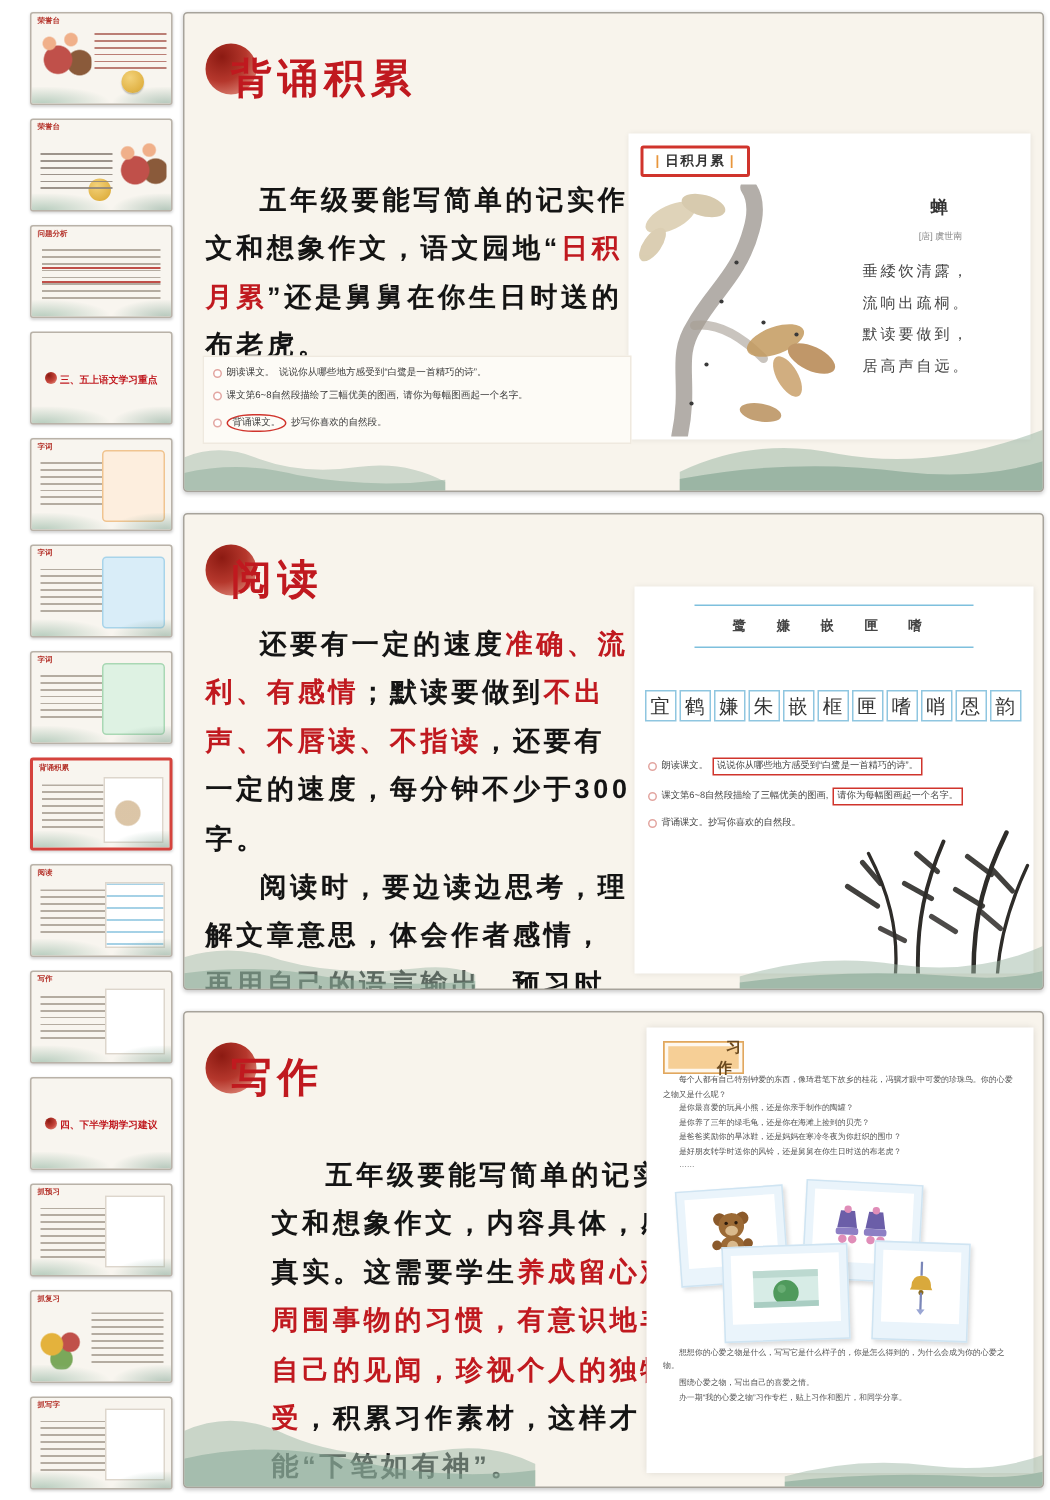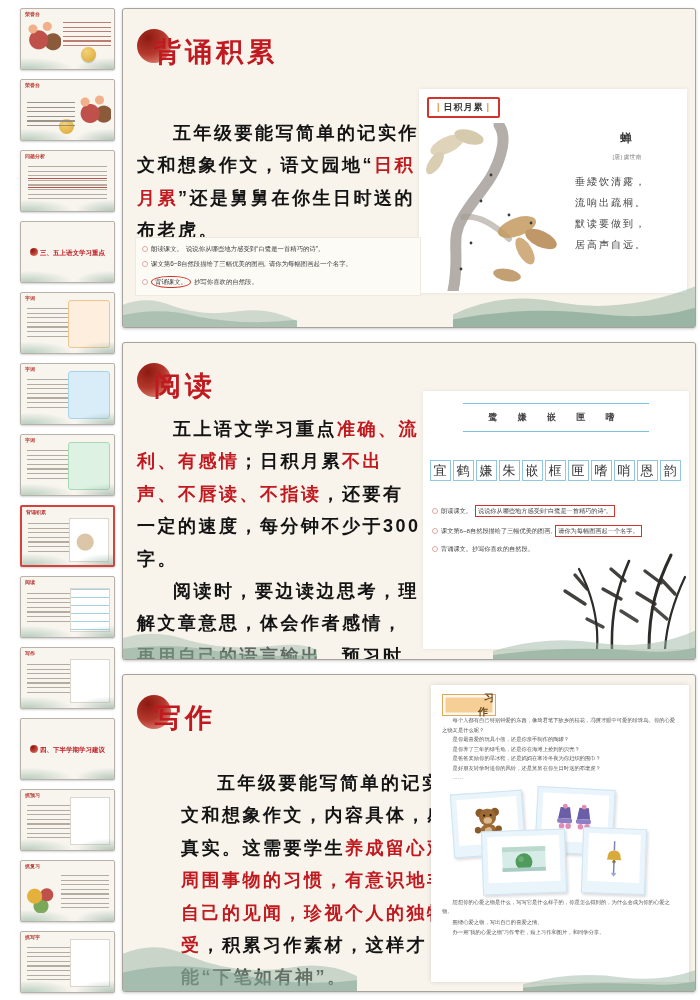--- a/index.html
+++ b/index.html
@@ -285,21 +285,21 @@
     <path d="M0,60 L0,48 Q40,28 85,38 Q140,48 200,22 L200,60 Z" fill="#9db8a6" opacity=".55"></path>
     <path d="M0,60 L0,52 Q60,40 120,48 Q165,53 200,40 L200,60 Z" fill="#6f9884" opacity=".5"></path>
   </svg>
 </div>
 
 <div class="slide" id="slideB">
   <div class="tcircle"></div>
   <div class="stitle">阅读</div>
 
   <div class="bodytxt">
-    <p><span>五上语文学习重点</span><span class="red">准确、流利、有感情</span><span>；日积月累</span><span class="red">不出声、不唇读、不指读</span><span>，还要有一定的速度，每分钟不少于300字。</span></p>
+    <p><span>还要有一定的速度</span><span class="red">准确、流利、有感情</span><span>；默读要做到</span><span class="red">不出声、不唇读、不指读</span><span>，还要有一定的速度，每分钟不少于300字。</span></p>
     <p><span>阅读时，要边读边思考，理解文章意思，体会作者感情，再用自己的语言输出。预习时要带着</span></p>
   </div>
 
   <div class="panelB">
     <div class="hdrB">鹭 嫌 嵌 匣 嗜</div>
     <div class="charRow">
       <div class="ccell">宜</div>
       <div class="ccell">鹤</div>
       <div class="ccell">嫌</div>
       <div class="ccell">朱</div>

